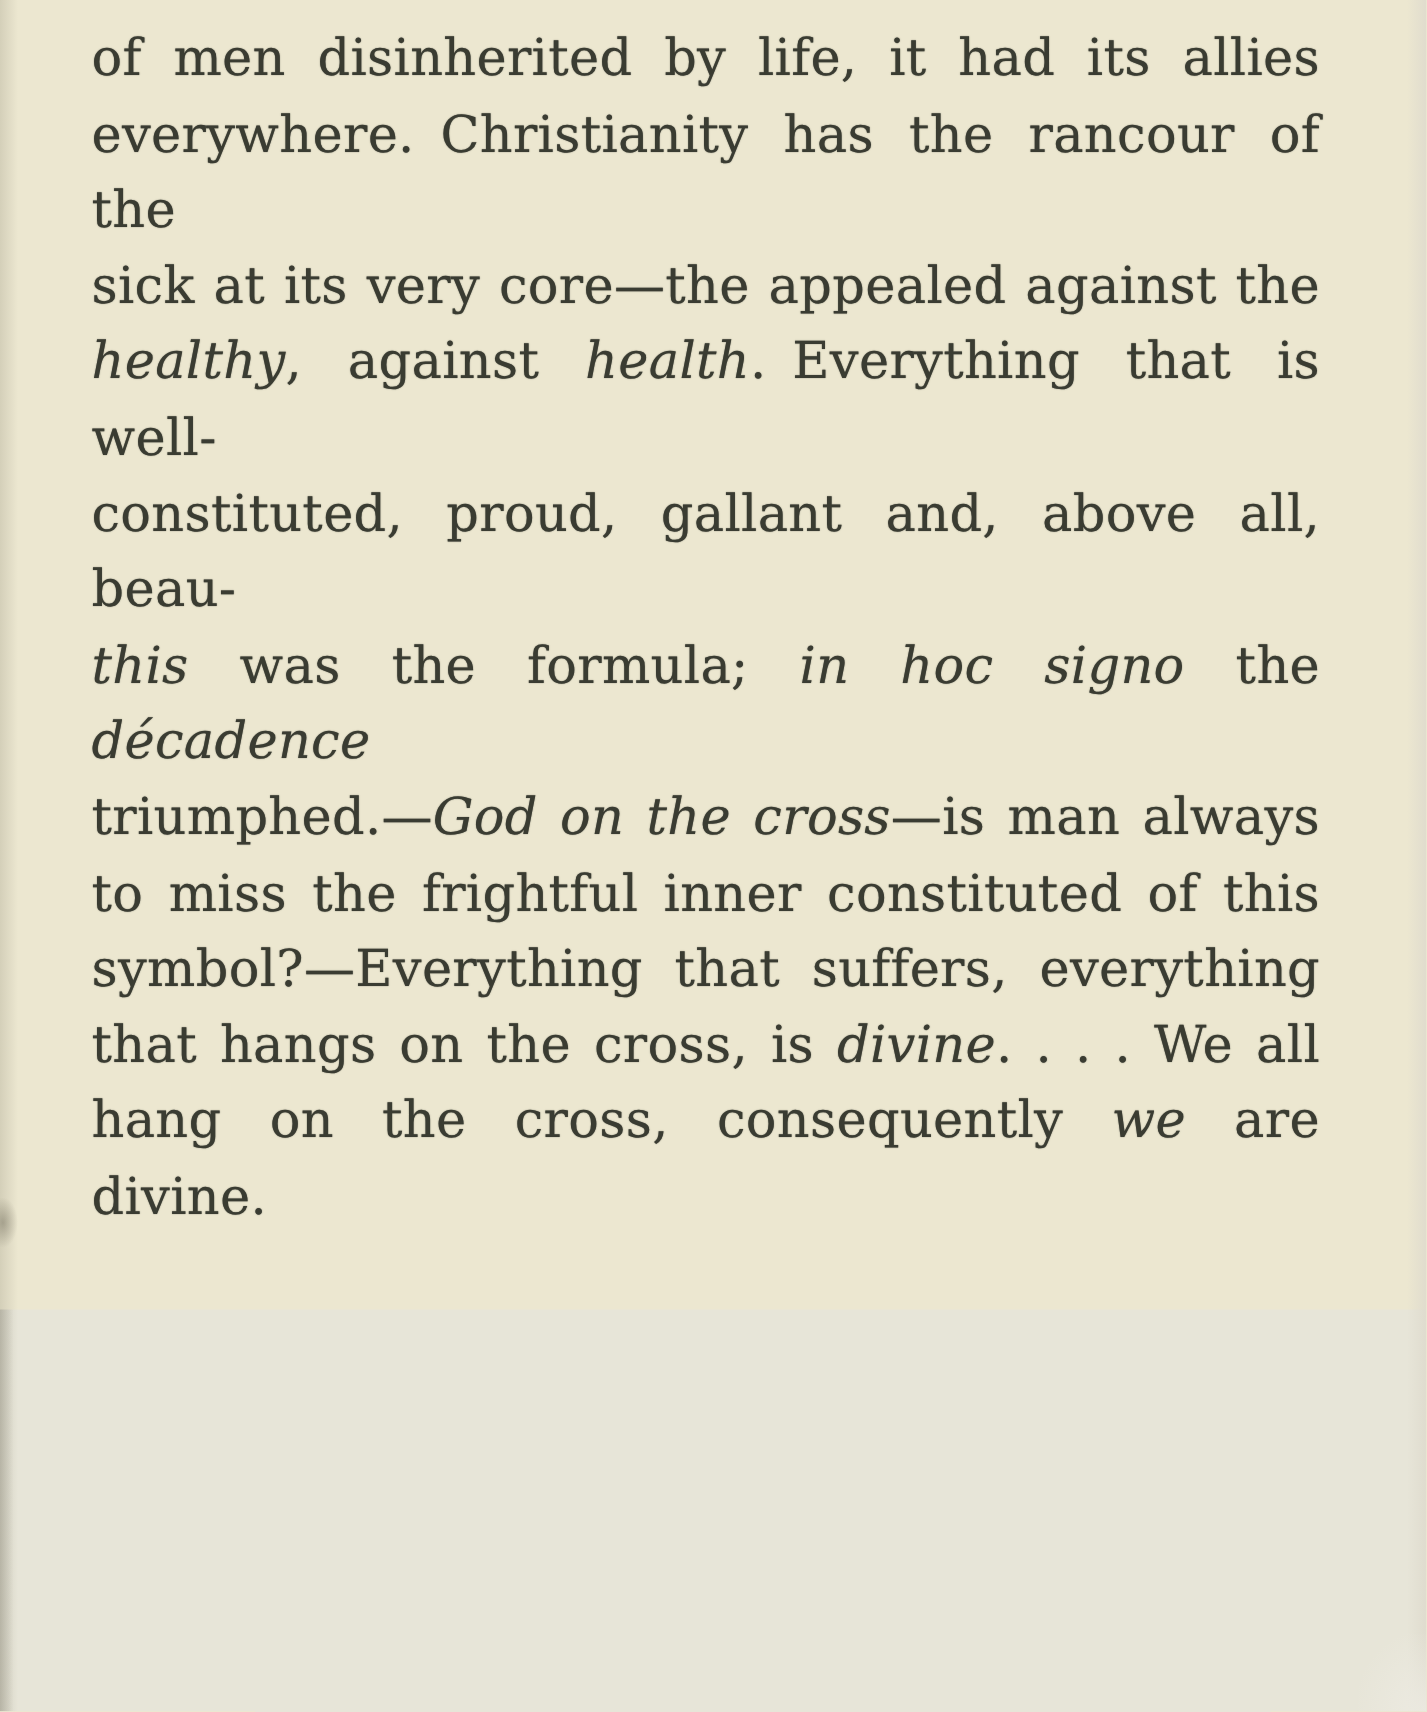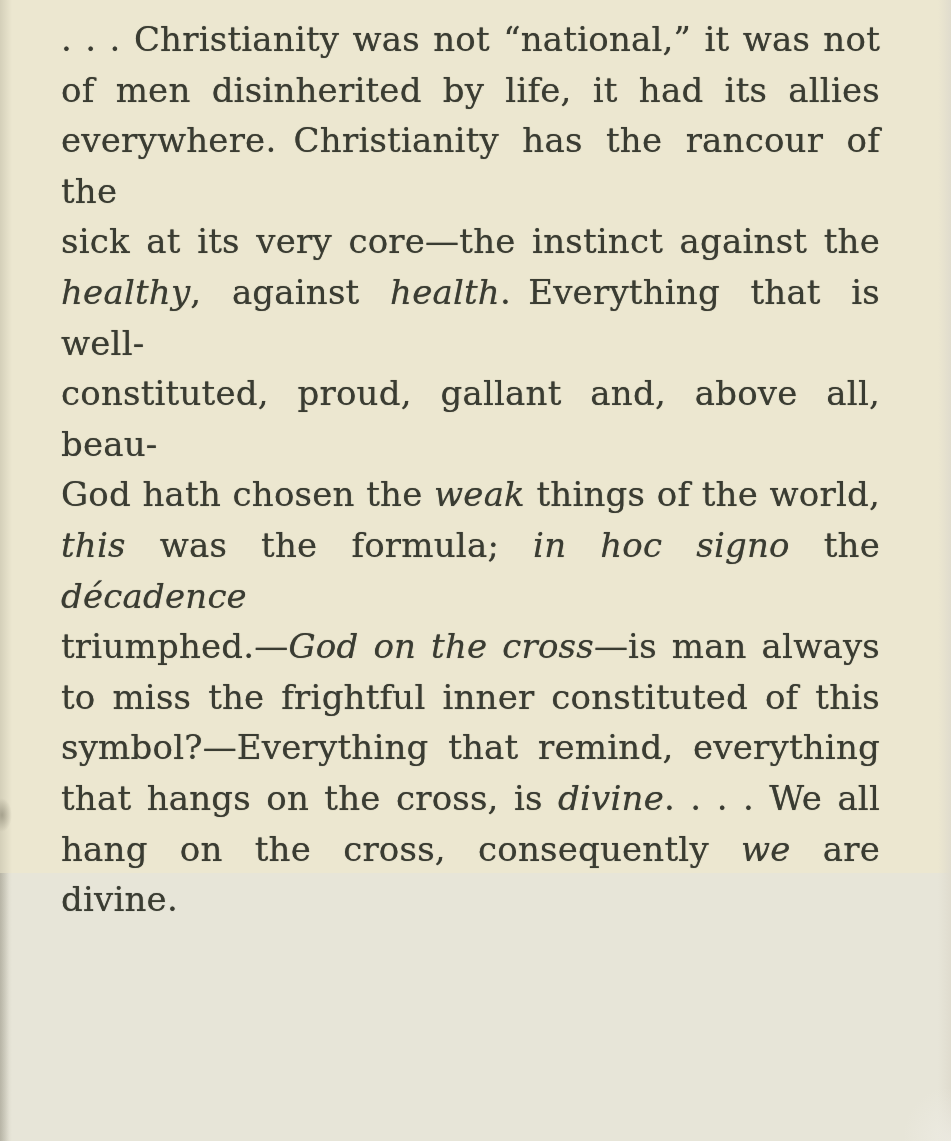--- a/index.html
+++ b/index.html
@@ -94,27 +94,25 @@
 <body>
 
 <div class="page">
   <div class="band-bottom"></div>
   <div class="edge-left"></div>
   <div class="edge-left-bottom"></div>
   <div class="edge-right"></div>
   <div class="smudge"></div>
   <div class="corner-patch"></div>
   <div class="text-block" id="text-block">
-      <div class="line just"><span>. . . Christianity was not “national,” it was not</span></div>
       <div class="line just"><span>of men disinherited by life, it had its allies</span></div>
       <div class="line just"><span>everywhere. Christianity has the rancour of the</span></div>
-      <div class="line just"><span>sick at its very core—the instinct against the</span></div>
+      <div class="line just"><span>sick at its very core—the appealed against the</span></div>
       <div class="line just"><span class="it">healthy</span><span>, against </span><span class="it">health</span><span>. Everything that is well-</span></div>
       <div class="line just"><span>constituted, proud, gallant and, above all, beau-</span></div>
-      <div class="line just"><span>God hath chosen the </span><span class="it">weak</span><span> things of the world,</span></div>
       <div class="line just"><span class="it">this</span><span> was the formula; </span><span class="it">in hoc signo</span><span> the </span><span class="it">décadence</span></div>
       <div class="line just"><span>triumphed.—</span><span class="it">God on the cross</span><span>—is man always</span></div>
       <div class="line just"><span>to miss the frightful inner constituted of this</span></div>
-      <div class="line just"><span>symbol?—Everything that remind, everything</span></div>
+      <div class="line just"><span>symbol?—Everything that suffers, everything</span></div>
       <div class="line just"><span>that hangs on the cross, is </span><span class="it">divine</span><span>. . . . We all</span></div>
       <div class="line just"><span>hang on the cross, consequently </span><span class="it">we</span><span> are divine.</span></div>
     </div>
 </div>
 
 </body></html>

